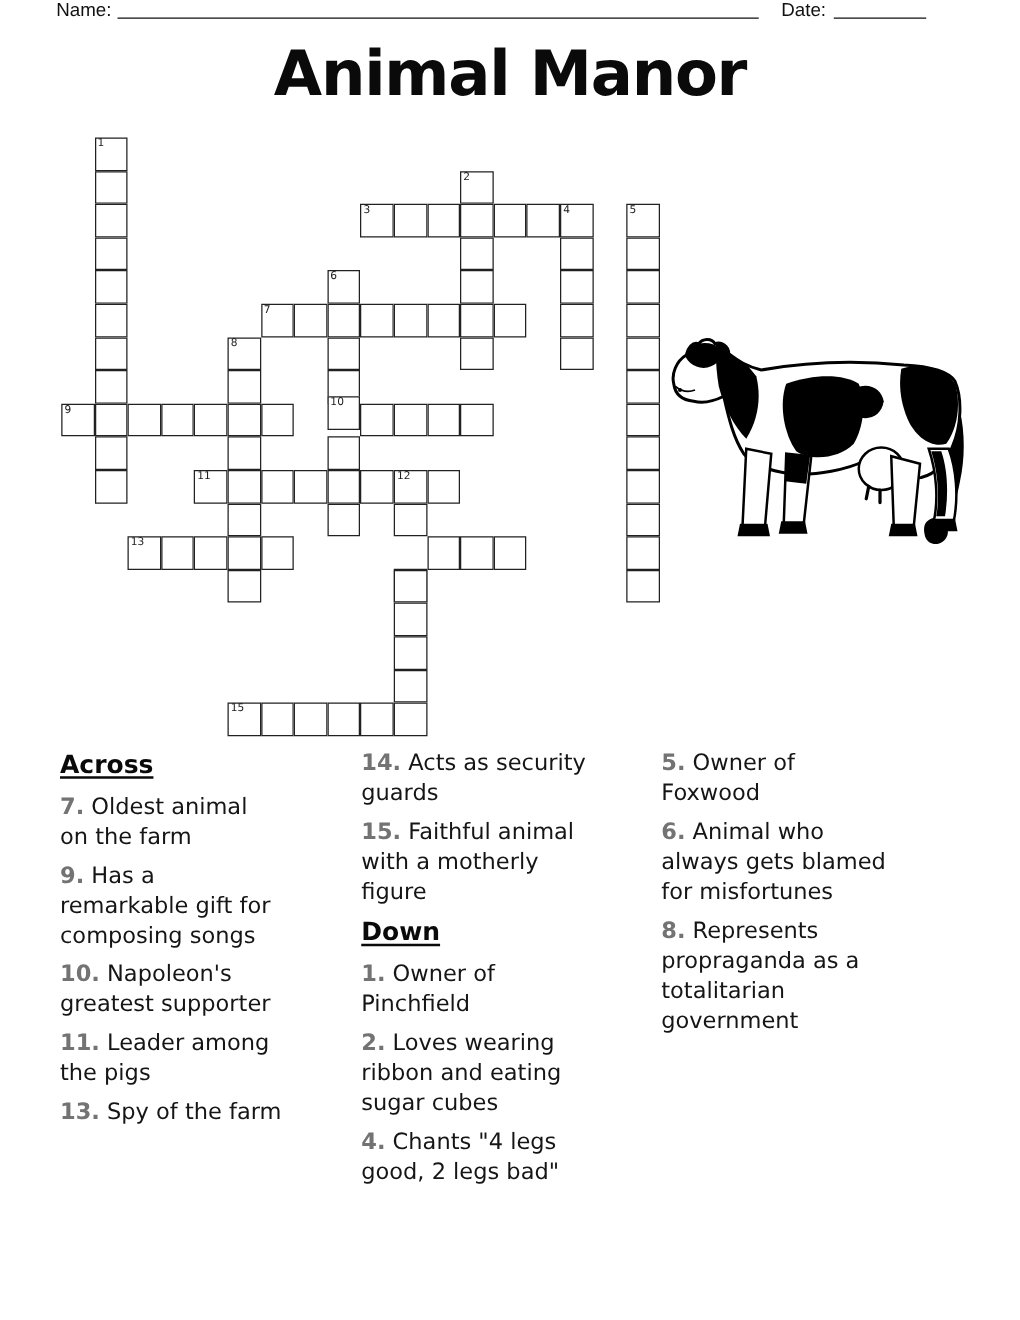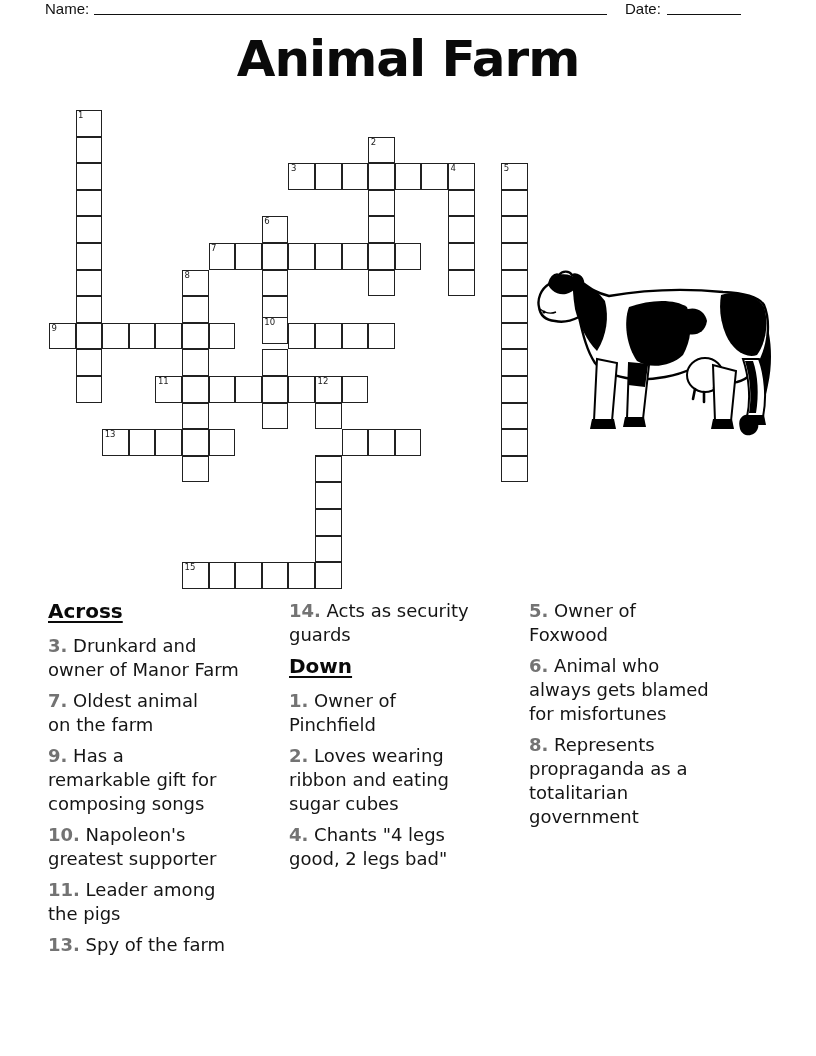--- a/index.html
+++ b/index.html
@@ -48,21 +48,21 @@
   .cow{position:absolute;left:533px;top:257px;width:244px;height:180px;}
 </style>
 </head>
 <body>
 
 <span class="hdr-label" id="name-label">Name:</span>
 <div class="hdr-line" id="name-line"></div>
 <span class="hdr-label" id="date-label">Date:</span>
 <div class="hdr-line" id="date-line"></div>
 
-<div class="title">Animal Farm</div>
+<div class="title">Animal Manor</div>
 
 <div class="grid">
     <div class="cell" style="left: 75.6px; top: 110px;">
       <span class="cellnum">1</span>
     </div>
     <div class="cell" style="left: 75.6px; top: 136.6px;"></div>
     <div class="cell" style="left: 75.6px; top: 163.2px;"></div>
     <div class="cell" style="left: 75.6px; top: 189.8px;"></div>
     <div class="cell" style="left: 75.6px; top: 216.4px;"></div>
     <div class="cell" style="left: 75.6px; top: 243px;"></div>
@@ -222,29 +222,29 @@
   <path d="M180,108 L182,164 L198,164 L203,114 Z" fill="#fff" stroke="#000" stroke-width="2"></path>
 
   <path d="M59,162 h22 l2,10 h-26 Z" fill="#000"></path>
   <path d="M92,160 h19 l2,10 h-23 Z" fill="#000"></path>
   <path d="M180,162 h19 l2,10 h-23 Z" fill="#000"></path>
   <path d="M212,158 h19 l2,10 h-23 Z" fill="#000"></path>
 </svg>
 
 <div class="clue-col" id="clue-col-0">
     <div class="clue-heading">Across</div>
-    <p class="clue"><b>3.</b> Drunkard and<br>owner of Manor Farm</p>
     <p class="clue"><b>7.</b> Oldest animal<br>on the farm</p>
     <p class="clue"><b>9.</b> Has a<br>remarkable gift for<br>composing songs</p>
     <p class="clue"><b>10.</b> Napoleon's<br>greatest supporter</p>
     <p class="clue"><b>11.</b> Leader among<br>the pigs</p>
     <p class="clue"><b>13.</b> Spy of the farm</p>
   </div>
 <div class="clue-col" id="clue-col-1">
     <p class="clue"><b>14.</b> Acts as security<br>guards</p>
+    <p class="clue"><b>15.</b> Faithful animal<br>with a motherly<br>figure</p>
     <div class="clue-heading">Down</div>
     <p class="clue"><b>1.</b> Owner of<br>Pinchfield</p>
     <p class="clue"><b>2.</b> Loves wearing<br>ribbon and eating<br>sugar cubes</p>
     <p class="clue"><b>4.</b> Chants "4 legs<br>good, 2 legs bad"</p>
   </div>
 <div class="clue-col" id="clue-col-2">
     <p class="clue"><b>5.</b> Owner of<br>Foxwood</p>
     <p class="clue"><b>6.</b> Animal who<br>always gets blamed<br>for misfortunes</p>
     <p class="clue"><b>8.</b> Represents<br>propraganda as a<br>totalitarian<br>government</p>
   </div>

